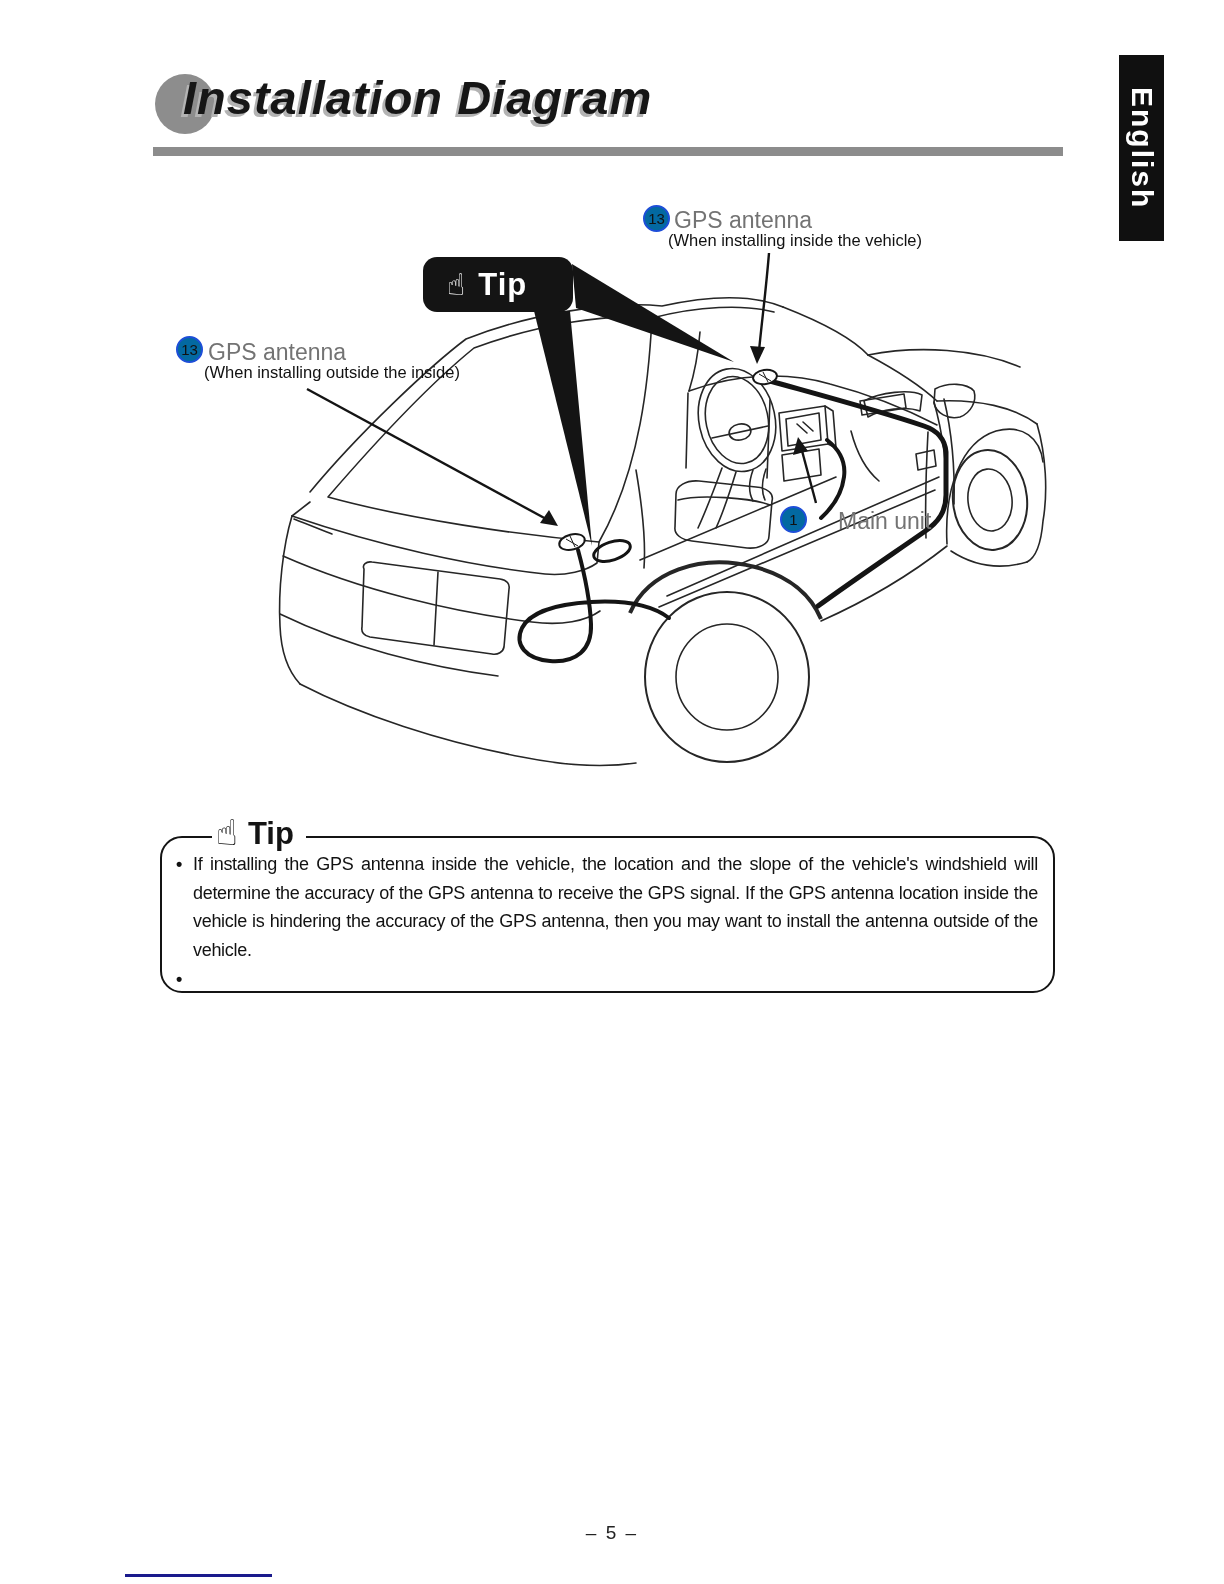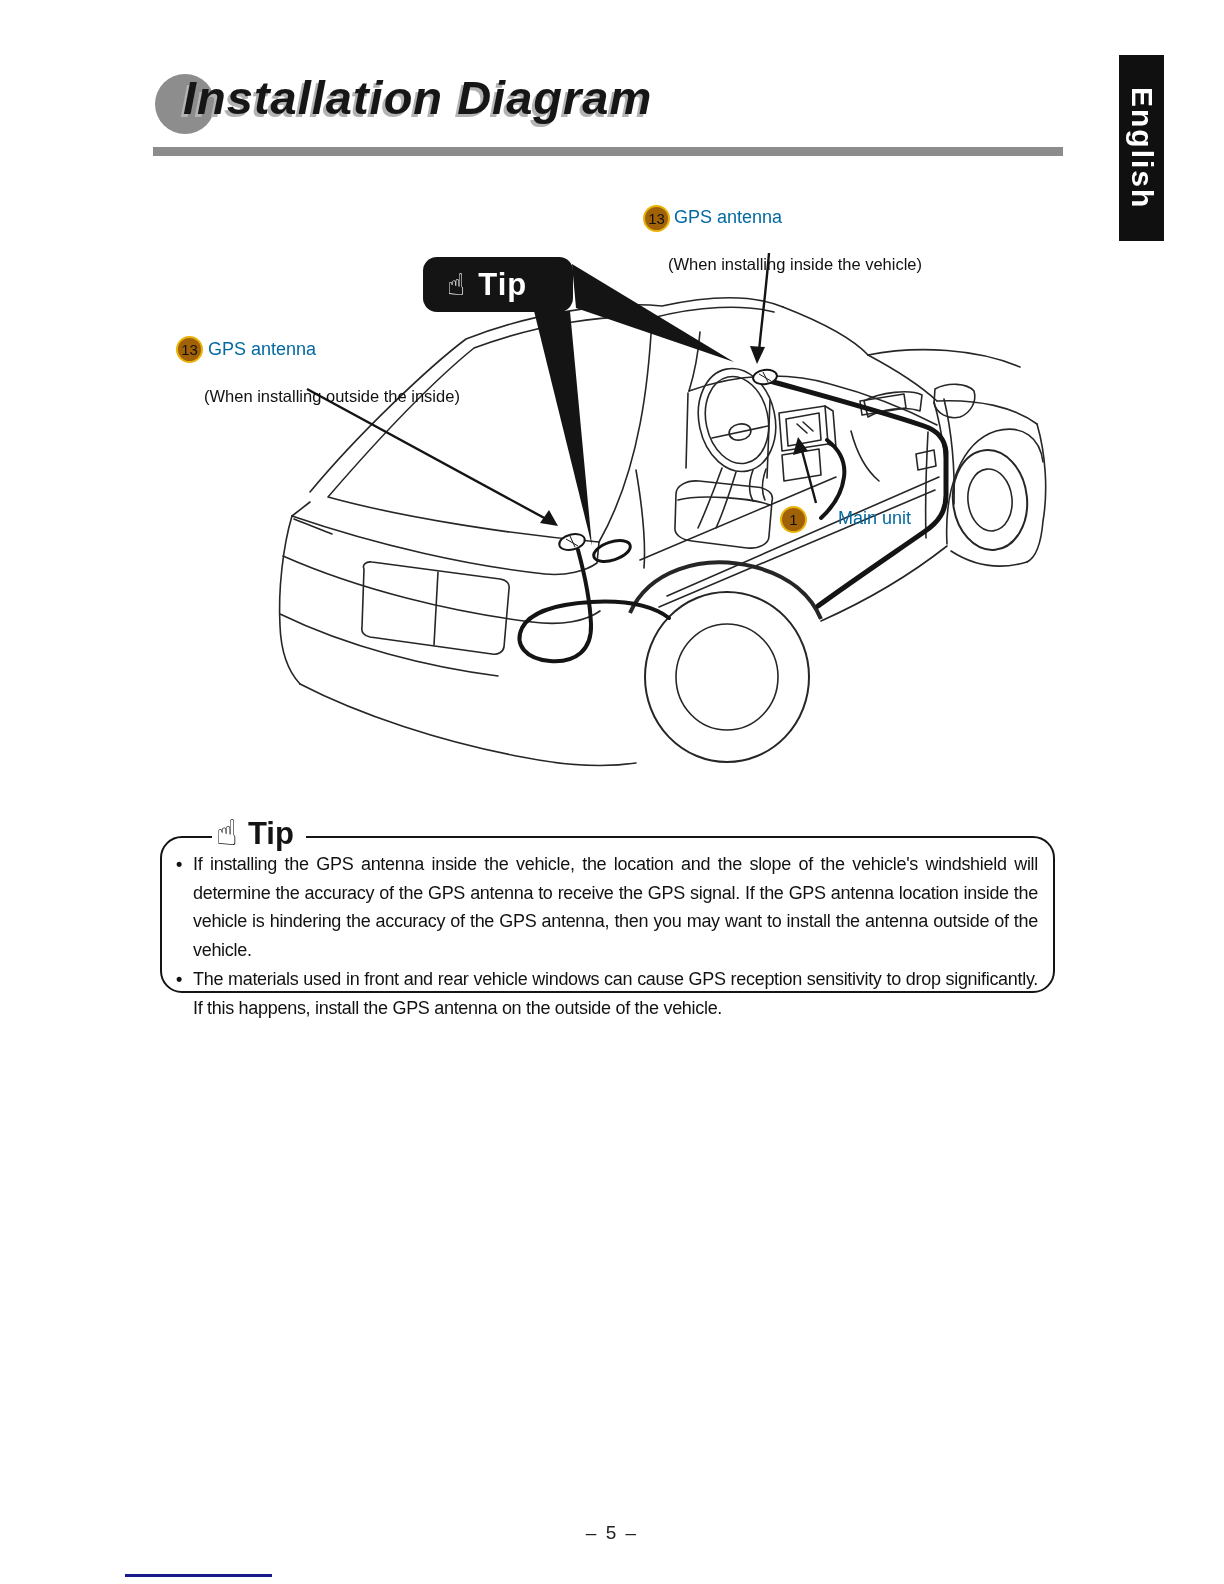--- a/index.html
+++ b/index.html
@@ -13,25 +13,25 @@
         letter-spacing:1px;color:#161616;text-shadow:-3px 3px 0 #b3b3b3;white-space:nowrap;}
   .title-bar{position:absolute;left:153px;top:147px;width:910px;height:9px;background:#8c8c8c;}
 
   
   .lang-tab{position:absolute;left:1119px;top:55px;width:45px;height:186px;background:#101010;
         display:flex;align-items:center;justify-content:center;}
   .lang-tab span{writing-mode:vertical-rl;font-size:30px;font-weight:bold;color:#ffffff;letter-spacing:2px;}
 
   
   .diagram-svg{position:absolute;left:0;top:0;}
-  .co-circle{position:absolute;box-sizing:border-box;border:2px solid #eab308;border-radius:50%;
-        background:#a16207;display:flex;align-items:center;justify-content:center;
+  .co-circle{position:absolute;box-sizing:border-box;border:2px solid #1d4ed8;border-radius:50%;
+        background:#0369a1;display:flex;align-items:center;justify-content:center;
         font-size:15px;font-weight:normal;color:#111;}
-  .co-label{position:absolute;font-size:18px;color:#0369a1;white-space:nowrap;}
-  .co-note{position:absolute;font-size:16.5px;color:#111;white-space:nowrap;margin-top:24px;}
+  .co-label{position:absolute;font-size:23px;color:#737373;white-space:nowrap;}
+  .co-note{position:absolute;font-size:16.5px;color:#111;white-space:nowrap;}
 
   .tip-flag{position:absolute;left:423px;top:257px;width:150px;height:55px;background:#141414;
         border-radius:14px;display:flex;align-items:center;padding-left:24px;box-sizing:border-box;}
   .tip-flag .hand{color:#ffffff;font-size:30px;line-height:1;margin-right:13px;
         font-family:"DejaVu Sans",sans-serif;}
   .tip-flag .txt{color:#ffffff;font-size:31px;font-weight:bold;letter-spacing:1px;}
 
   
   .tip-box{position:absolute;left:160px;top:836px;width:895px;height:157px;box-sizing:border-box;
         border:2.5px solid #141414;border-radius:22px;}
@@ -191,20 +191,19 @@
     <span class="hand">☝</span>
     <span class="txt">Tip</span>
   </div>
   <ul class="tip-list">
     <li>
       <span class="marker">•</span>
       <span>If installing the GPS antenna inside the vehicle, the location and the slope of the vehicle's windshield will determine the accuracy of the GPS antenna to receive the GPS signal. If the GPS antenna location inside the vehicle is hindering the accuracy of the GPS antenna, then you may want to install the antenna outside of the vehicle.</span>
     </li>
     <li>
       <span class="marker">•</span>
-      <span>The materials used in front and rear vehicle windows can cause GPS reception sensitivity to drop significantly. If this happens, install the GPS antenna on the outside of the vehicle.</span>
     </li>
   </ul>
 
   <div class="page-number">– 5 –</div>
   <div class="footer-accent"></div>
 
 </div>
 
 </body></html>

